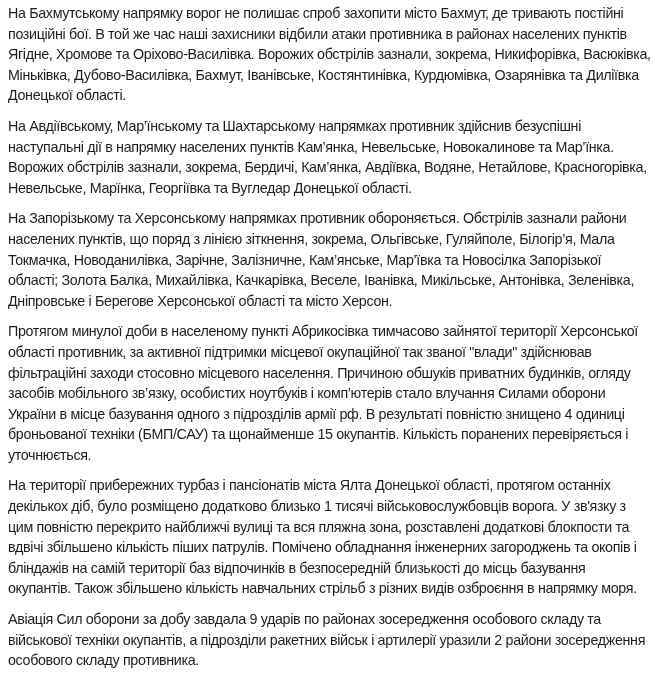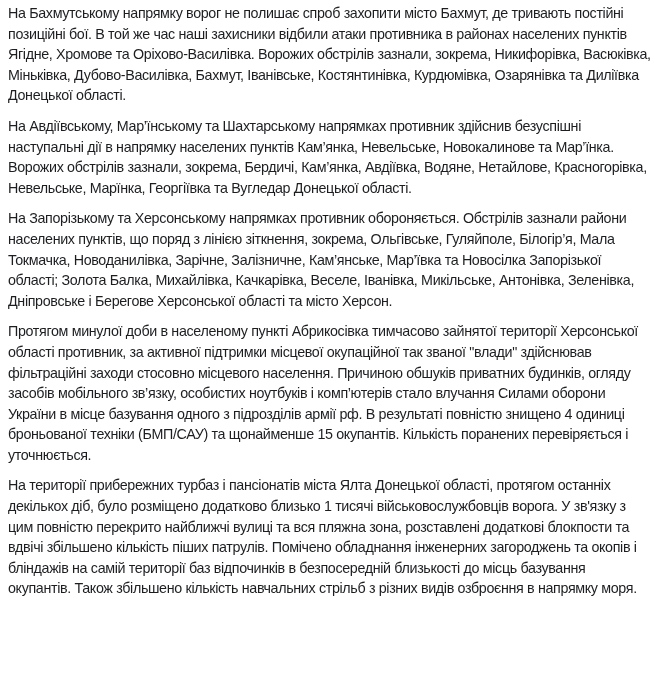--- a/index.html
+++ b/index.html
@@ -24,13 +24,14 @@
 </style>
 </head>
 <body>
 
 <div class="post">
   <p>На Бахмутському напрямку ворог не полишає спроб захопити місто Бахмут, де тривають постійні позиційні бої. В той же час наші захисники відбили атаки противника в районах населених пунктів Ягідне, Хромове та Оріхово-Василівка. Ворожих обстрілів зазнали, зокрема, Никифорівка, Васюківка, Міньківка, Дубово-Василівка, Бахмут, Іванівське, Костянтинівка, Курдюмівка, Озарянівка та Диліївка Донецької області.</p>
   <p>На Авдіївському, Мар’їнському та Шахтарському напрямках противник здійснив безуспішні наступальні дії в напрямку населених пунктів Кам’янка, Невельське, Новокалинове та Мар’їнка. Ворожих обстрілів зазнали, зокрема, Бердичі, Кам’янка, Авдіївка, Водяне, Нетайлове, Красногорівка, Невельське, Марїнка, Георгіївка та Вугледар Донецької області.</p>
   <p>На Запорізькому та Херсонському напрямках противник обороняється. Обстрілів зазнали райони населених пунктів, що поряд з лінією зіткнення, зокрема, Ольгівське, Гуляйполе, Білогір’я, Мала Токмачка, Новоданилівка, Зарічне, Залізничне, Кам’янське, Мар’ївка та Новосілка Запорізької області; Золота Балка, Михайлівка, Качкарівка, Веселе, Іванівка, Микільське, Антонівка, Зеленівка, Дніпровське і Берегове Херсонської області та місто Херсон.</p>
   <p>Протягом минулої доби в населеному пункті Абрикосівка тимчасово зайнятої території Херсонської області противник, за активної підтримки місцевої окупаційної так званої "влади" здійснював фільтраційні заходи стосовно місцевого населення. Причиною обшуків приватних будинків, огляду засобів мобільного зв’язку, особистих ноутбуків і комп’ютерів стало влучання Силами оборони України в місце базування одного з підрозділів армії рф. В результаті повністю знищено 4 одиниці броньованої техніки (БМП/САУ) та щонайменше 15 окупантів. Кількість поранених перевіряється і уточнюється.</p>
   <p>На території прибережних турбаз і пансіонатів міста Ялта Донецької області, протягом останніх декількох діб, було розміщено додатково близько 1 тисячі військовослужбовців ворога. У зв'язку з цим повністю перекрито найближчі вулиці та вся пляжна зона, розставлені додаткові блокпости та вдвічі збільшено кількість піших патрулів. Помічено обладнання інженерних загороджень та окопів і бліндажів на самій території баз відпочинків в безпосередній близькості до місць базування окупантів. Також збільшено кількість навчальних стрільб з різних видів озброєння в напрямку моря.</p>
+  <p>Авіація Сил оборони за добу завдала 9 ударів по районах зосередження особового складу та військової техніки окупантів, а підрозділи ракетних військ і артилерії уразили 2 райони зосередження особового складу противника.</p>
 </div>
 
 </body></html>

